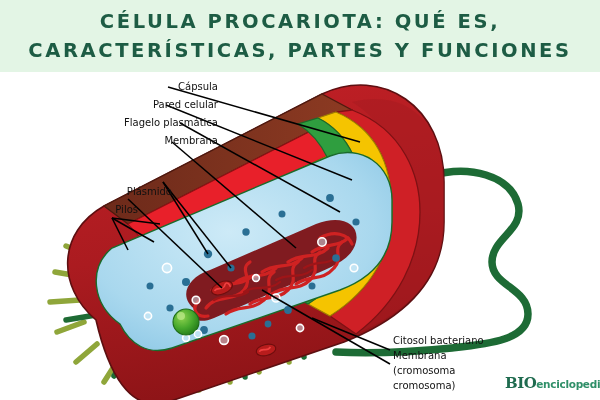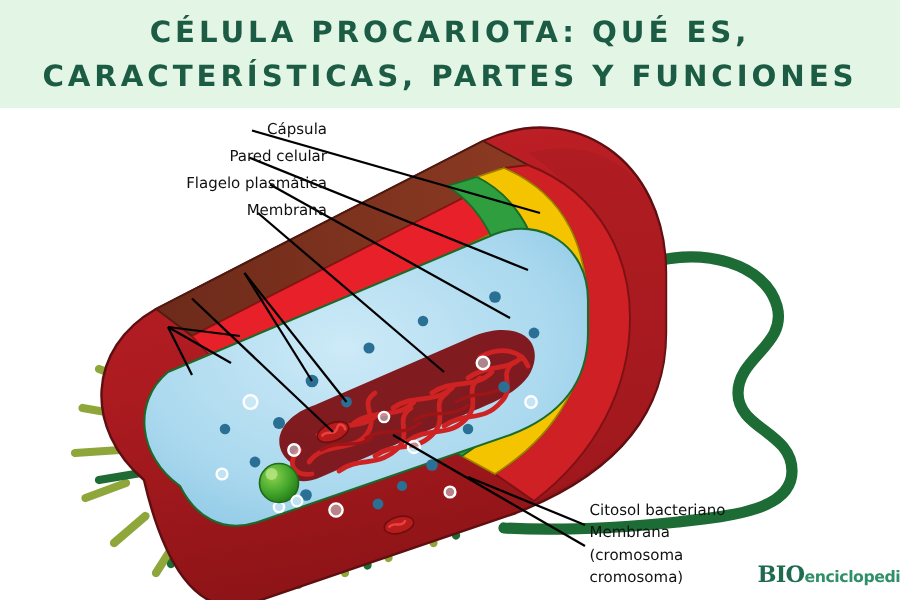--- a/index.html
+++ b/index.html
@@ -314,21 +314,23 @@
 
     <div class="lbl right-al" style="left:106px; top:8px; width:112px;">Cápsula</div>
 
     <div class="lbl right-al" style="left:76px; top:26px; width:142px;">Pared celular</div>
 
     <div class="lbl right-al" style="left:40px; top:44px; width:178px;">Flagelo plasmática</div>
 
     <div class="lbl right-al" style="left:114px; top:62px; width:104px;">Membrana</div>
 
 
-
+    <div class="lbl right-al" style="left:24px; top:113px; width:148px;">Plásmido</div>
+
+    <div class="lbl right-al" style="left:10px; top:131px; width:128px;">Pilos</div>
 
     <div class="lbl" style="left:393px; top:262px;">Citosol bacteriano</div>
 
     <div class="lbl" style="left:393px; top:277px;">Membrana</div>
     <div class="lbl" style="left:393px; top:292px;">(cromosoma</div>
     <div class="lbl" style="left:393px; top:307px;">cromosoma)</div>
   </div>
 
   <div id="logo">
     <span class="logo-b">B</span>

